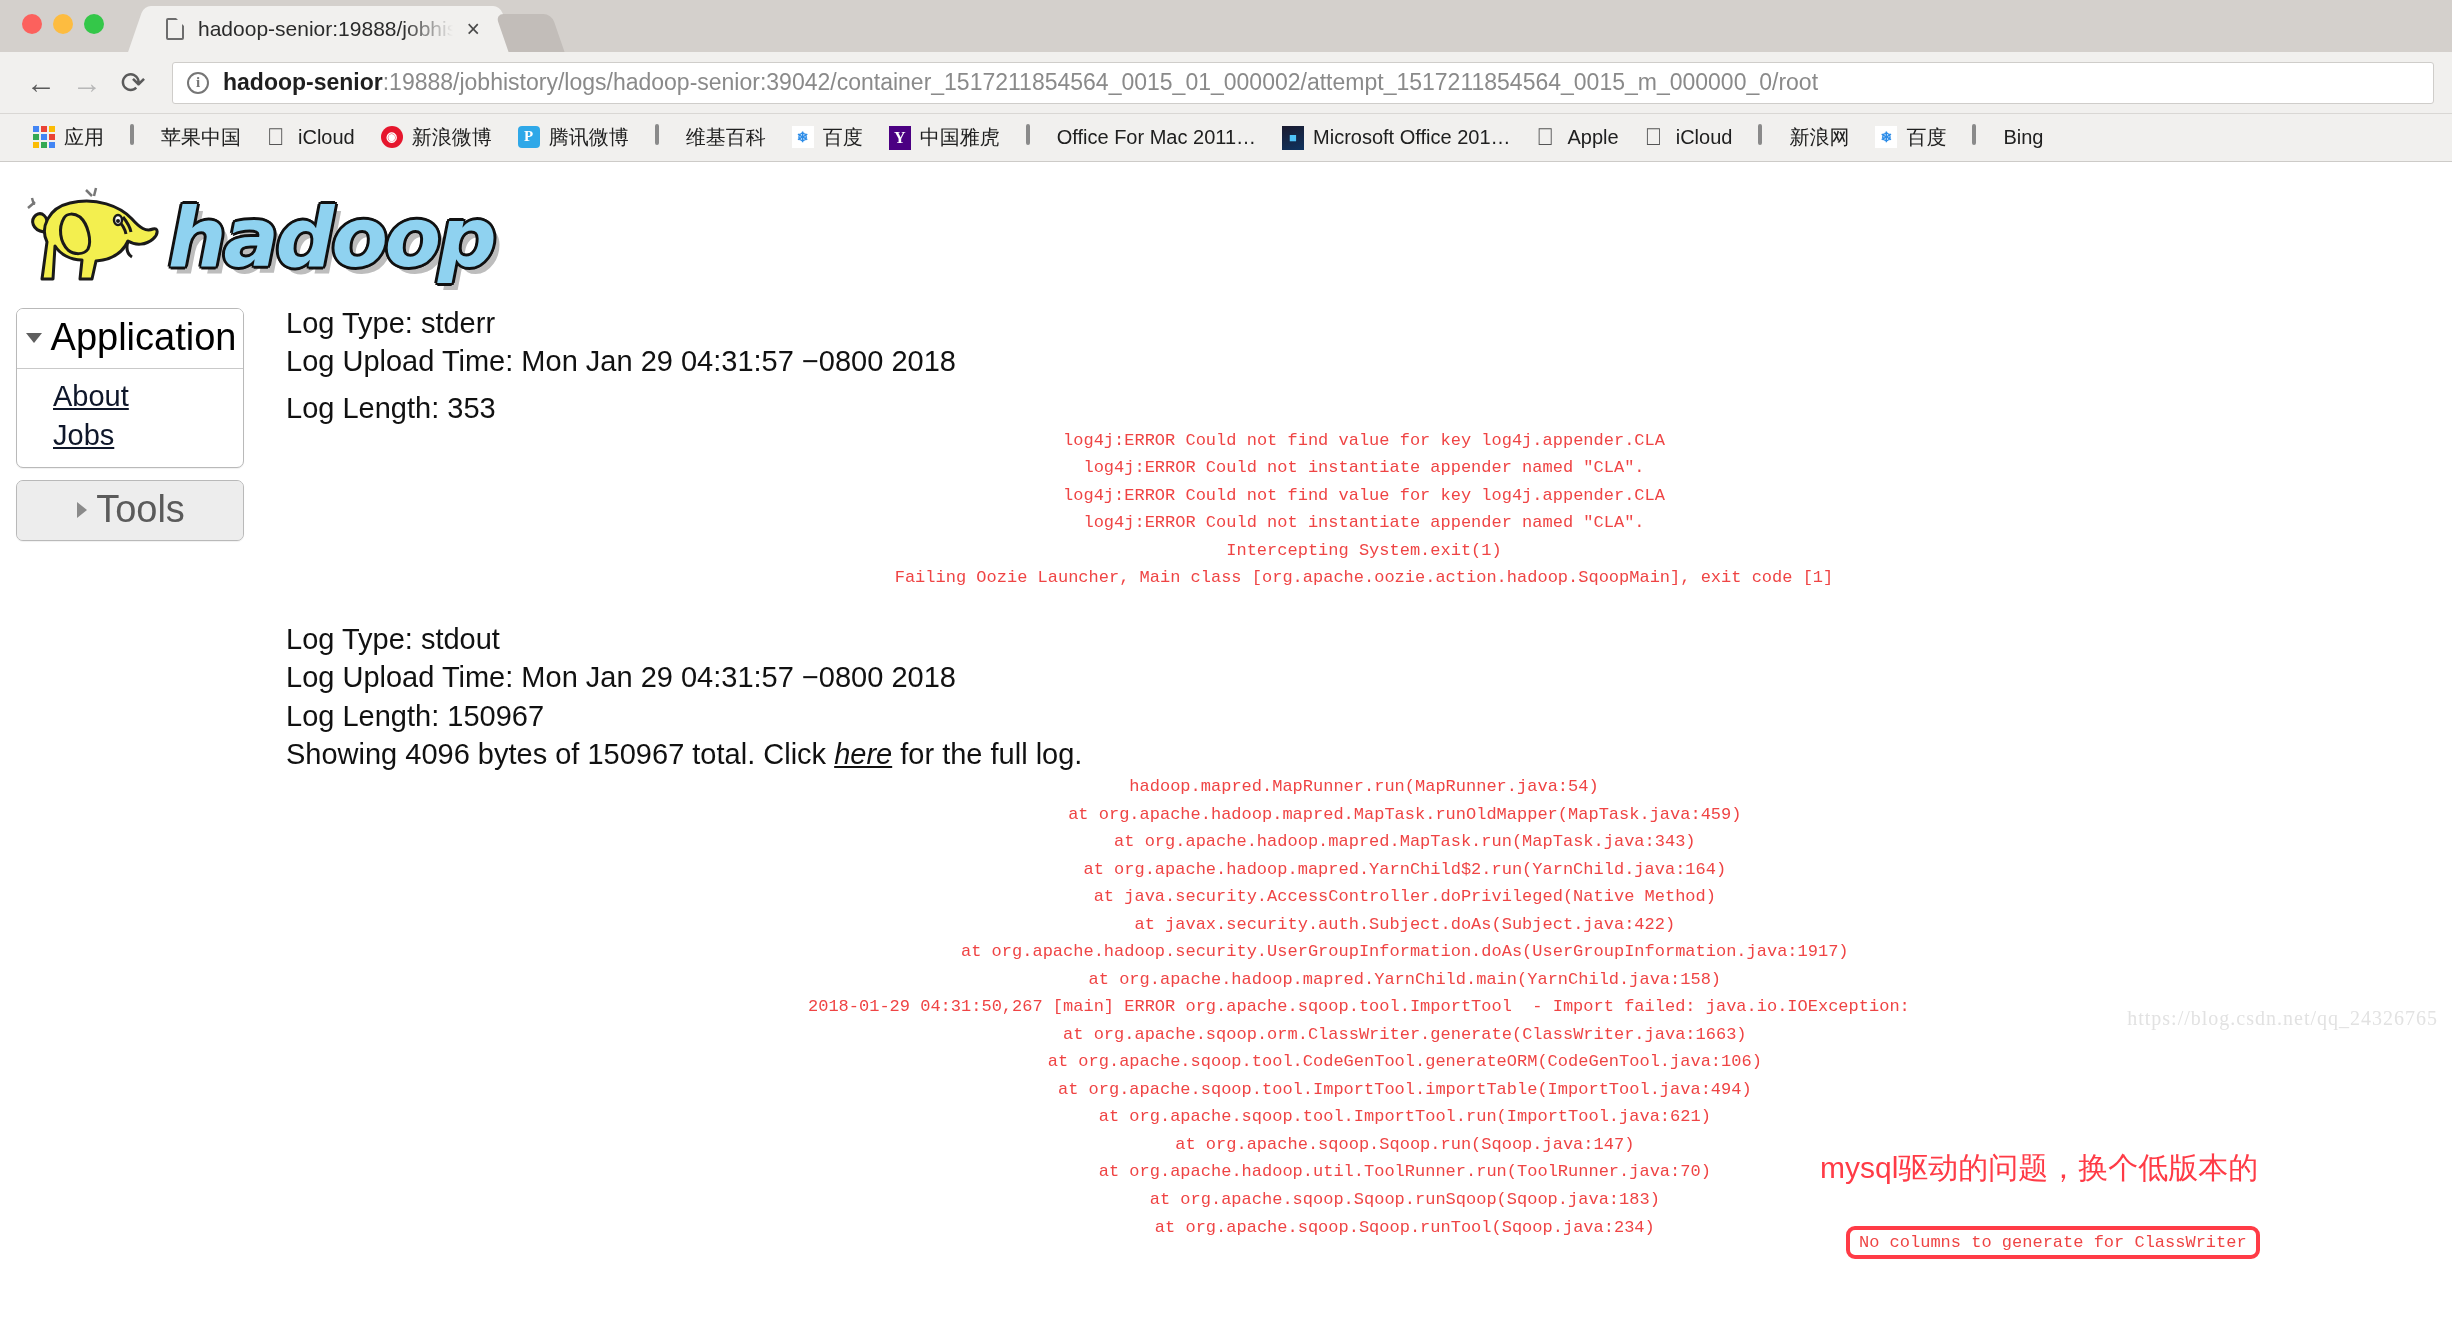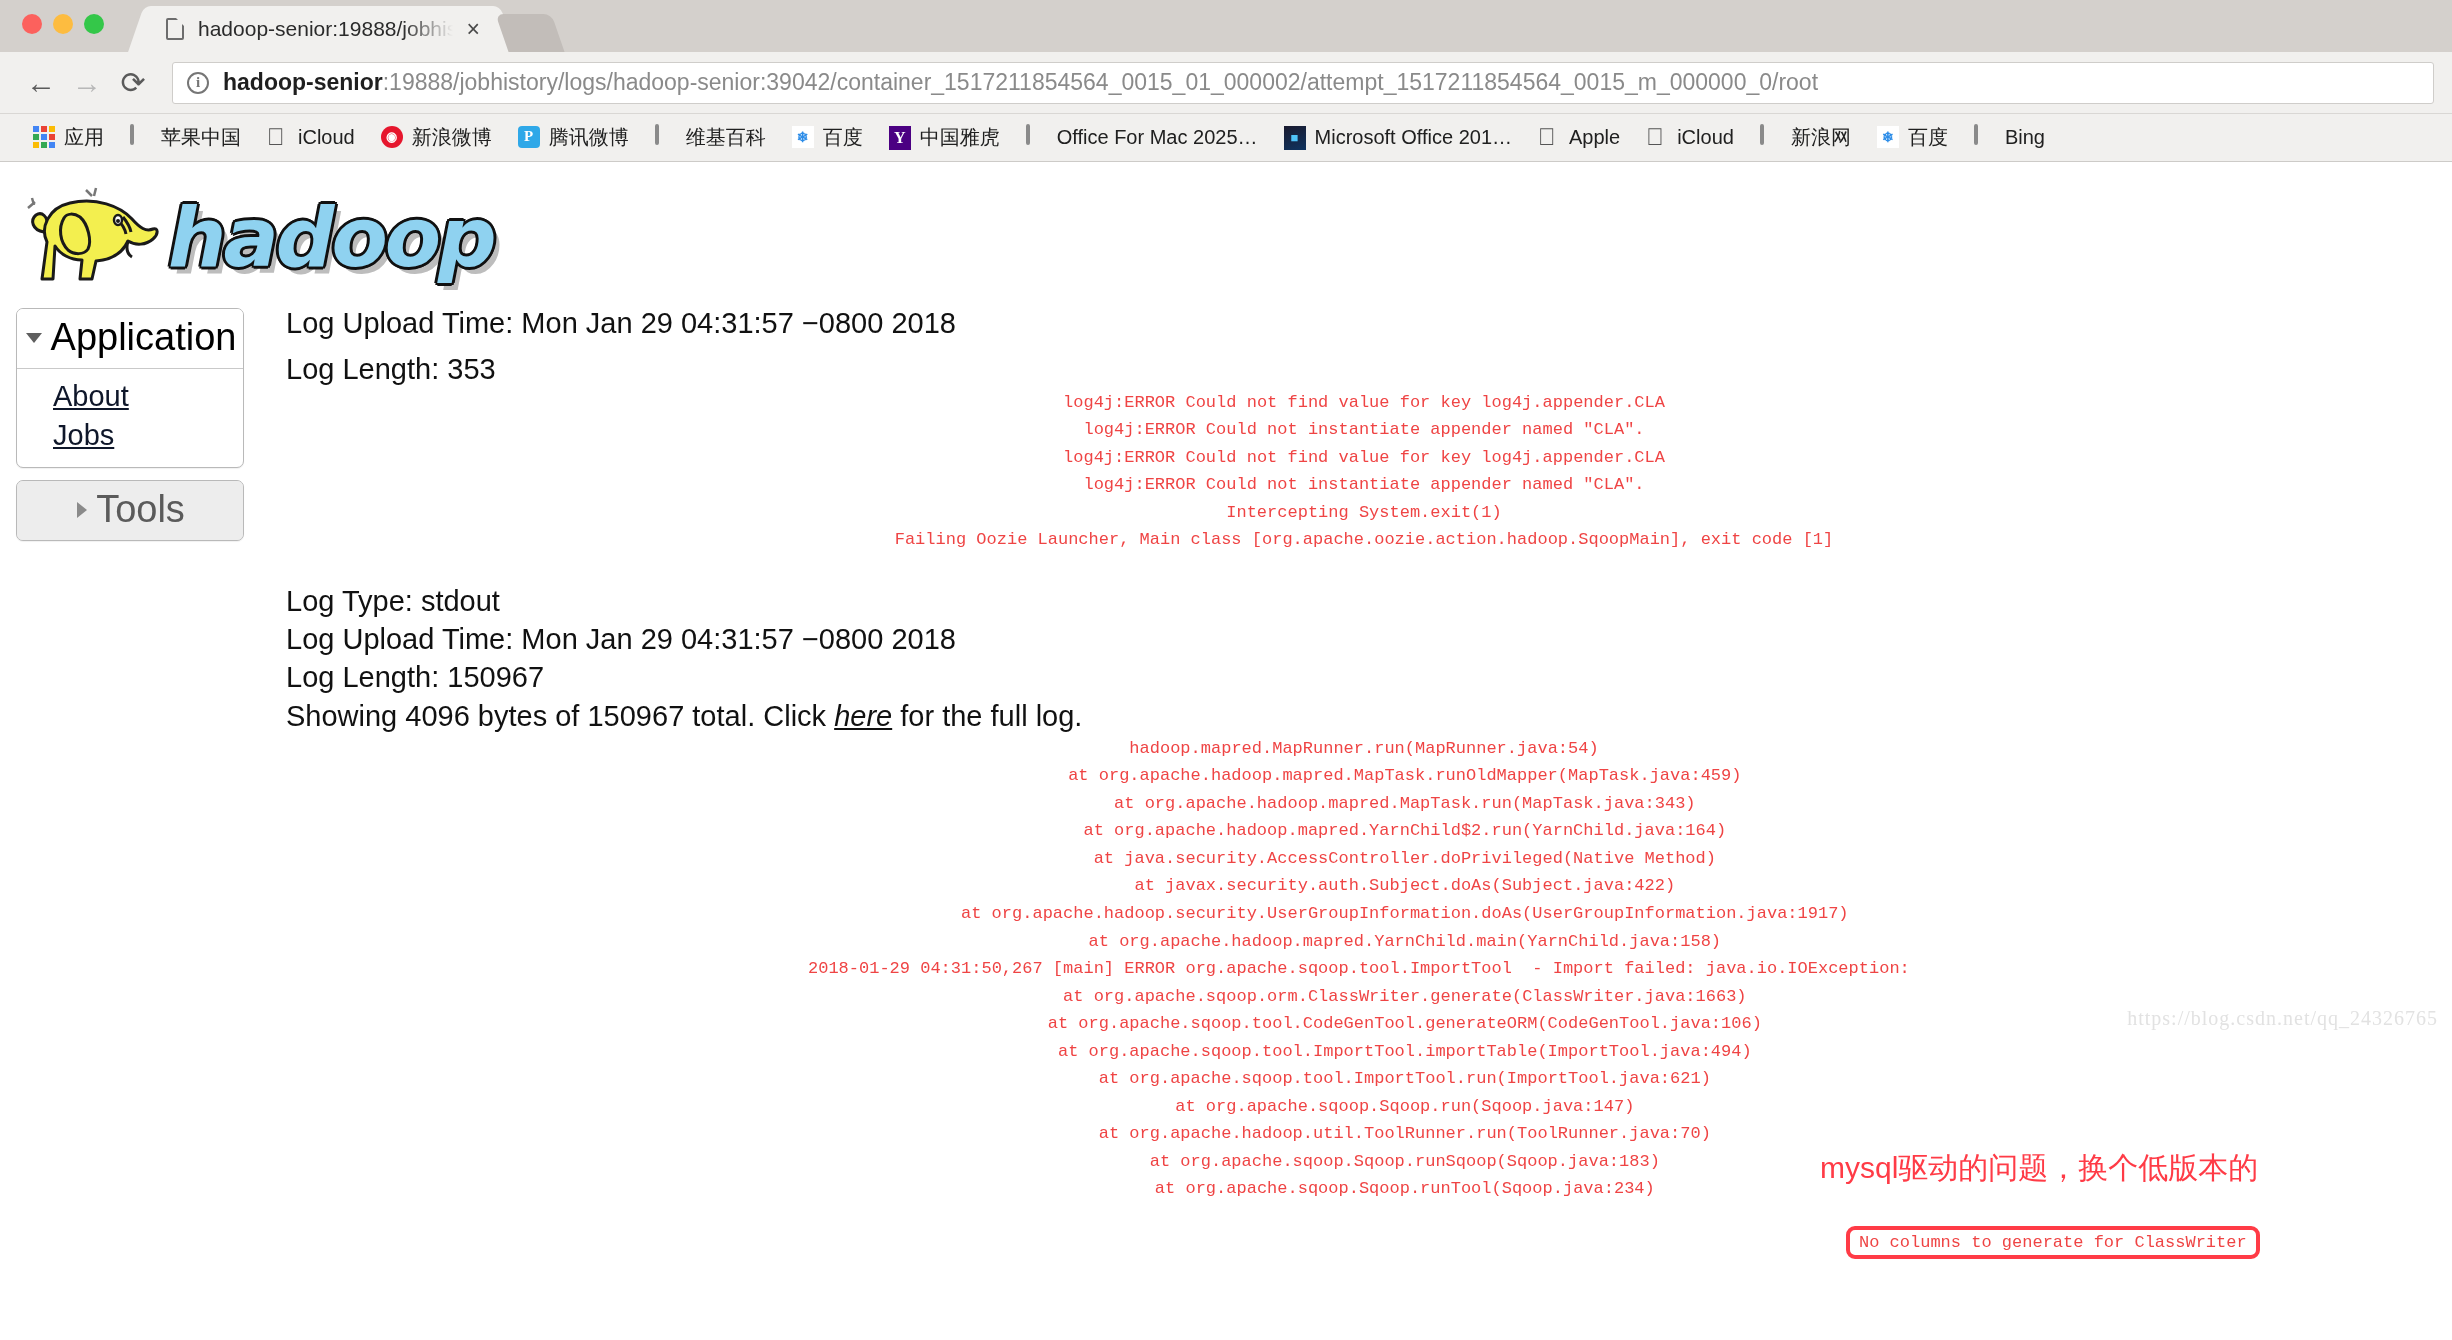--- a/index.html
+++ b/index.html
@@ -371,21 +371,21 @@
 
     <div class="bm">
       <span class="bm-ico">
           <span class="ico-yahoo">Y</span>
         </span>
       <span class="bm-label">中国雅虎</span>
     </div>
 
     <div class="bm">
       <span class="bm-ico"><span class="ico-page"></span></span>
-      <span class="bm-label">Office For Mac 2025…</span>
+      <span class="bm-label">Office For Mac 2011…</span>
     </div>
 
     <div class="bm">
       <span class="bm-ico">
           <span class="ico-office">■</span>
         </span>
       <span class="bm-label">Microsoft Office 201…</span>
     </div>
 
     <div class="bm">
@@ -456,20 +456,21 @@
         <div class="panel-head">
           <span class="caret-right"></span>
           <span>Tools</span>
         </div>
       </div>
 
     </div>
 
     <div class="content">
 
+      <div class="logline">Log Type: stderr</div>
       <div class="logline">Log Upload Time: Mon Jan 29 04:31:57 −0800 2018</div>
       <div class="gap-sm"></div>
       <div class="logline">Log Length: 353</div>
       <pre class="pre">log4j:ERROR Could not find value for key log4j.appender.CLA
 log4j:ERROR Could not instantiate appender named "CLA".
 log4j:ERROR Could not find value for key log4j.appender.CLA
 log4j:ERROR Could not instantiate appender named "CLA".
 Intercepting System.exit(1)
 Failing Oozie Launcher, Main class [org.apache.oozie.action.hadoop.SqoopMain], exit code [1]</pre>
 

